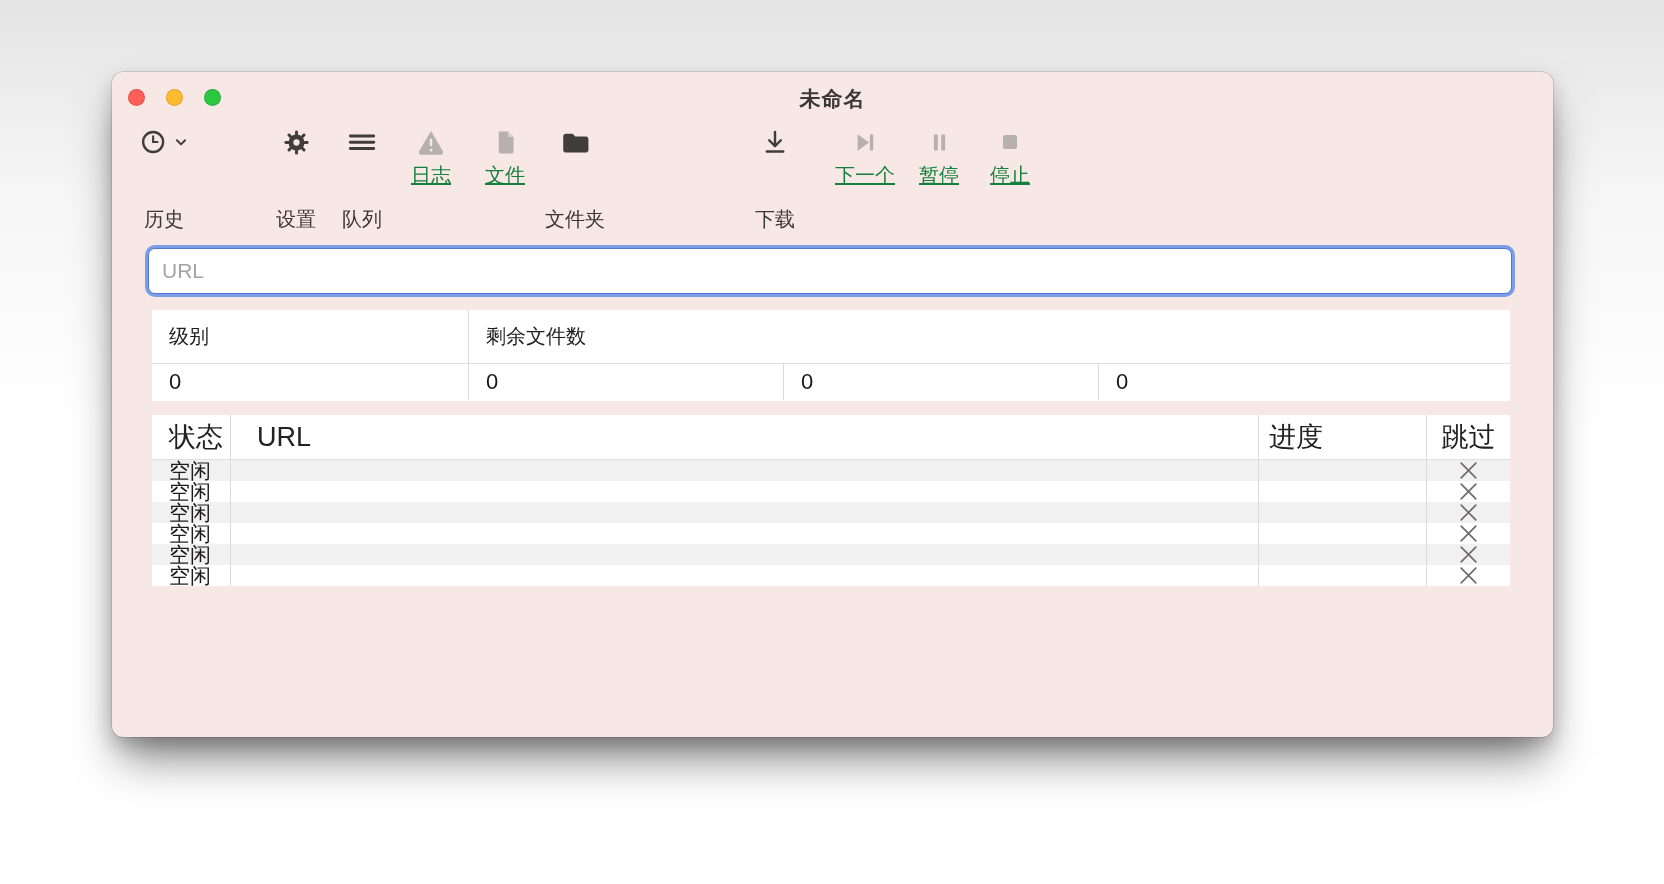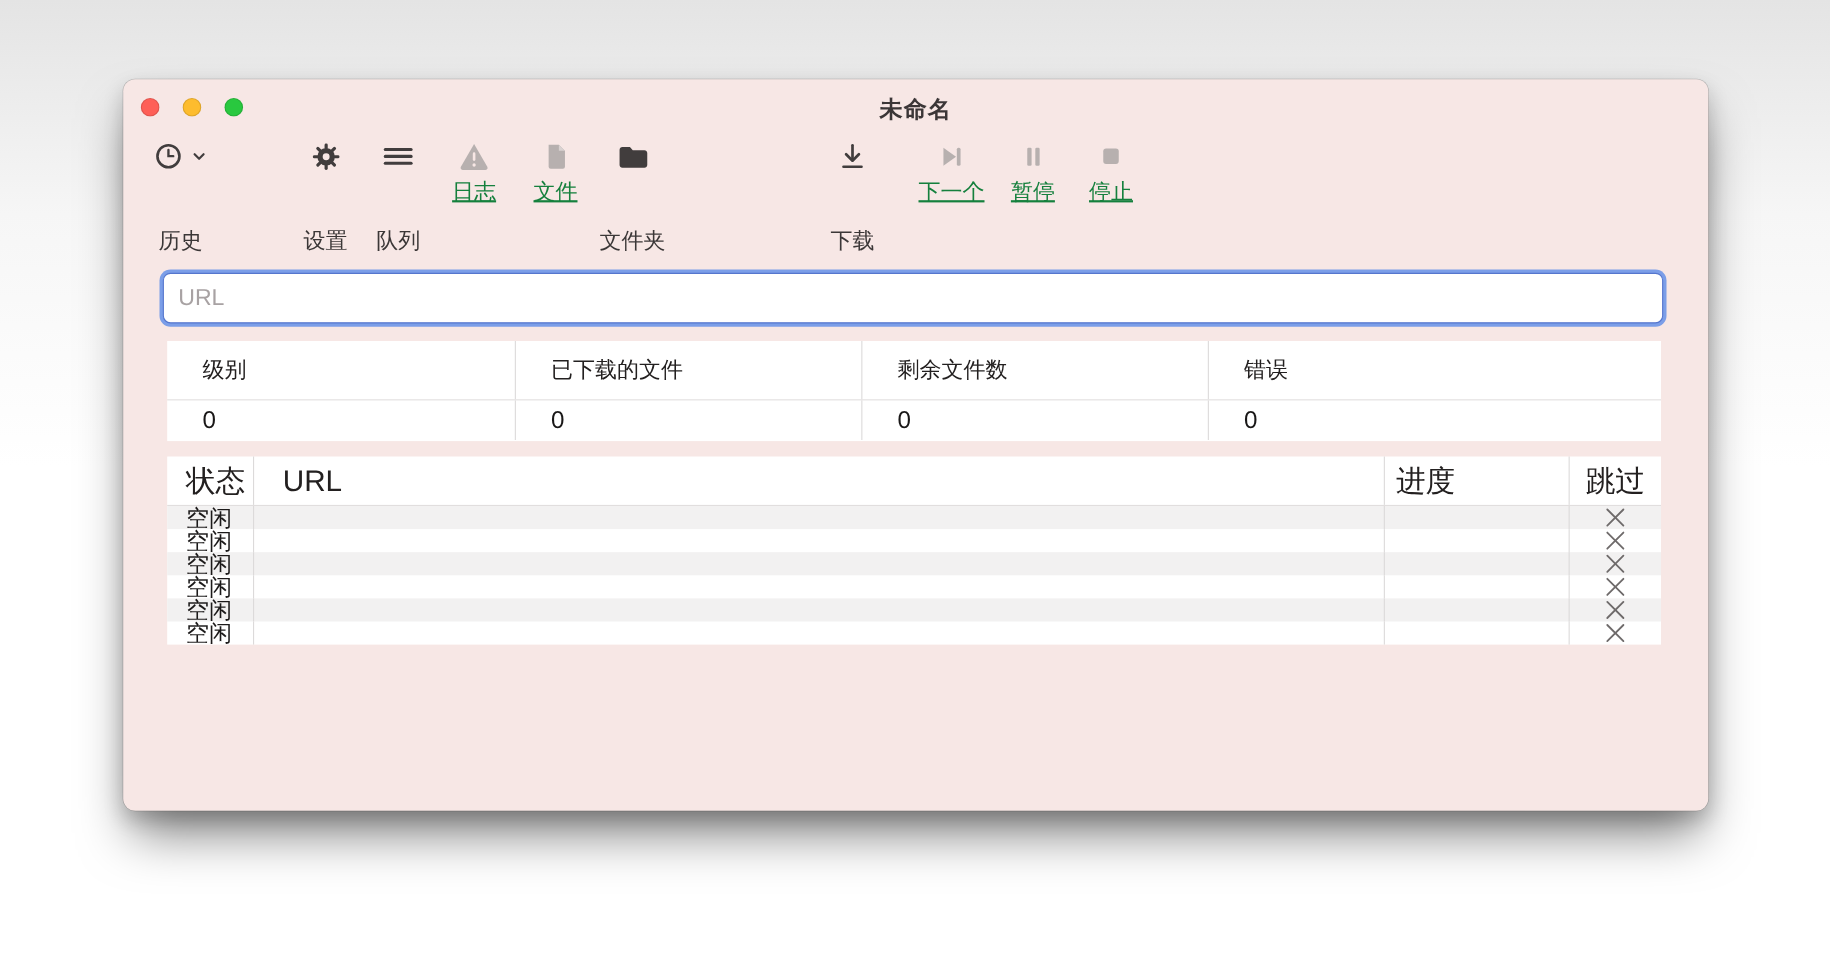--- a/index.html
+++ b/index.html
@@ -41,21 +41,21 @@
     background:#ffffff; font-size:21px; padding:0 13px; color:#3a3a3a; outline:none;
     font-family: "Liberation Sans", "DejaVu Sans", sans-serif;
   }
   .url-ring input::placeholder { color:#a8a2a3; opacity:1; }
   
   .stats { position:absolute; left:40px; top:238px; width:1358px; height:91px;
     background:#ffffff; }
   .stats-row { display:flex; }
   .stats-row.head { height:54px; border-bottom:1px solid #e1dede; }
   .stats-row.vals { height:36px; }
-  .stats-cell { padding-left:32px; display:flex; align-items:center; }
+  .stats-cell { padding-left:17px; display:flex; align-items:center; }
   .stats-cell + .stats-cell { border-left:1px solid #dcdada; }
   .stats-row.head .stats-cell { font-size:20px; color:#232020; }
   .stats-row.vals .stats-cell { font-size:22px; color:#191717; }
   .sc0 { width:316px; } .sc1 { width:315px; } .sc2 { width:315px; } .sc3 { flex:1; }
   
   .workers { position:absolute; left:40px; top:343px; width:1358px; background:#ffffff; }
   .w-row { display:flex; }
   .w-row.head { height:45px; border-bottom:1px solid #e1dede; }
   .w-row.body { height:21px; }
   .w-row.body:nth-child(odd) { background:#f2f1f1; }
@@ -196,23 +196,21 @@
     <span class="tb-label">停止</span>
   </button>
 
   <div class="url-ring">
     <input type="text" autofocus="" placeholder="URL" style="">
   </div>
 
   <div class="stats">
     <div class="stats-row head">
       <div class="stats-cell sc0">级别</div>
-      <div class="stats-cell sc1">已下载的文件</div>
       <div class="stats-cell sc2">剩余文件数</div>
-      <div class="stats-cell sc3">错误</div>
     </div>
     <div class="stats-row vals">
       <div class="stats-cell sc0">0</div>
       <div class="stats-cell sc1">0</div>
       <div class="stats-cell sc2">0</div>
       <div class="stats-cell sc3">0</div>
     </div>
   </div>
 
   <div class="workers">

